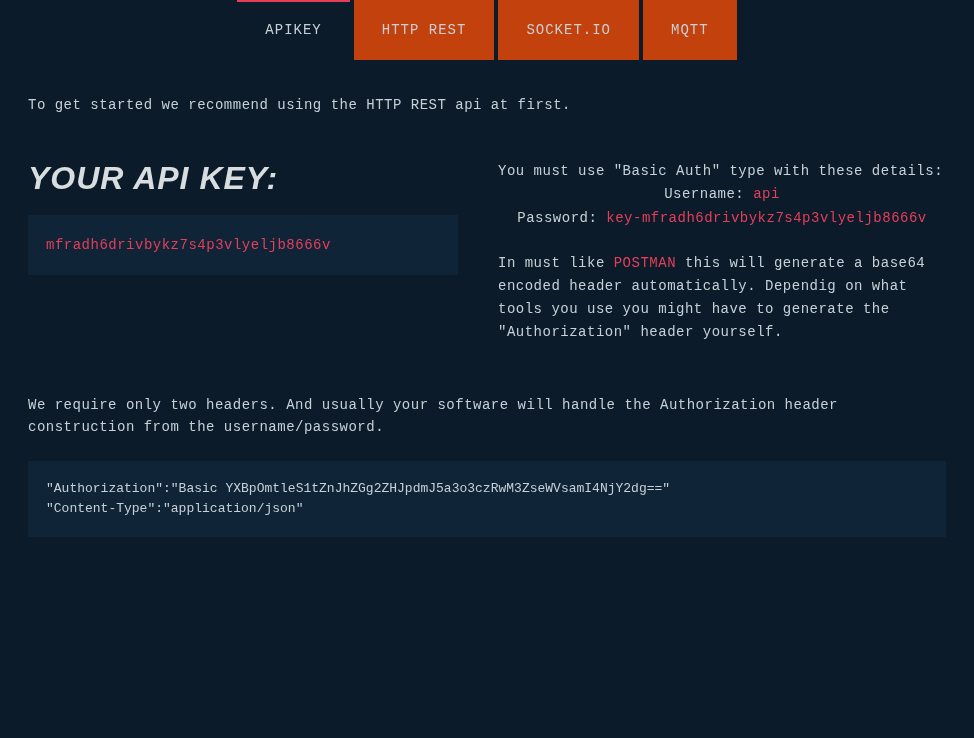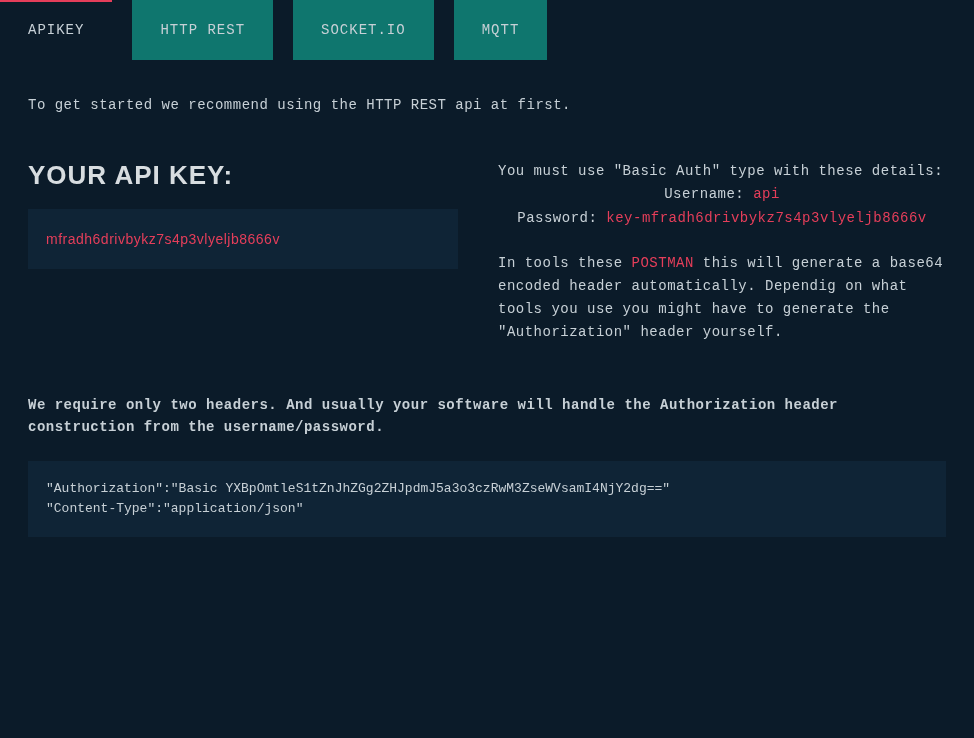--- a/index.html
+++ b/index.html
@@ -13,26 +13,27 @@
     overflow: hidden;
   }
   .panel {
     background: #0b1b29;
     margin: 0;
     padding: 0 0 30px 0;
     height: 100%;
   }
   .tabs {
     display: flex;
-    gap: 20px;
+    gap: 4px;
     padding: 0;
+    justify-content: center;
   }
   .tab {
     padding: 22px 28px;
-    background: #0f766e;
+    background: #c2410c;
     color: #c7d0d6;
     cursor: pointer;
     font-family: 'Courier New', monospace;
     font-size: 14px;
     letter-spacing: 1px;
     border: none;
   }
   .tab.active {
     background: #0b1b29;
     border-top: 2px solid #e53e5a;
@@ -50,45 +51,45 @@
     display: flex;
     gap: 40px;
     margin-bottom: 50px;
   }
   .left-col { flex: 0 0 430px; }
   .right-col { flex: 1; }
   h2.section-title {
     font-family: 'Arial Narrow', 'Helvetica Neue', sans-serif;
     font-weight: 600;
     font-stretch: condensed;
-    font-size: 26px;
+    font-size: 32px;
     color: #d8dde0;
     letter-spacing: 1px;
     margin-bottom: 18px;
+    font-style: italic;
   }
   .apikey-box {
     background: #0f2436;
     padding: 22px 18px;
     color: #e53e5a;
-    font-family: Liberation Sans, sans-serif;
+    font-family: Liberation Mono, monospace;
     letter-spacing: 0.5px;
   }
   .right-col p {
     line-height: 1.65;
     letter-spacing: 0.5px;
     margin-bottom: 0;
   }
   .para-gap { margin-bottom: 22px; }
   .cred-line { line-height: 1.65; letter-spacing: 0.5px; text-align: center; }
   .red { color: #e53e5a; }
   .headers-desc {
     line-height: 1.6;
     letter-spacing: 0.5px;
     margin-bottom: 22px;
-    font-weight: bold;
   }
   .code-block {
     background: #0f2436;
     padding: 18px 18px;
     font-family: Menlo, Consolas, 'Courier New', monospace;
     font-size: 13px;
     color: #c7d0d6;
     line-height: 1.55;
     white-space: pre;
   }
@@ -118,21 +119,21 @@
       </div>
       <div class="right-col">
         <p class="para-gap">You must use "Basic Auth" type with these details:</p>
         <div class="cred-line">
           <span>Username: </span><span class="red">api</span>
         </div>
         <div class="cred-line para-gap">
           <span>Password: </span><span class="red">key-mfradh6drivbykz7s4p3vlyeljb8666v</span>
         </div>
         <p>
-          <span>In tools these </span><span class="red">POSTMAN</span><span> this will generate a base64 encoded header automatically. Dependig on what tools you use you might have to generate the "Authorization" header yourself.</span>
+          <span>In must like </span><span class="red">POSTMAN</span><span> this will generate a base64 encoded header automatically. Dependig on what tools you use you might have to generate the "Authorization" header yourself.</span>
         </p>
       </div>
     </div>
 
     <p class="headers-desc">We require only two headers. And usually your software will handle the Authorization header construction from the username/password.</p>
     <div class="code-block">"Authorization":"Basic YXBpOmtleS1tZnJhZGg2ZHJpdmJ5a3o3czRwM3ZseWVsamI4NjY2dg=="
 "Content-Type":"application/json"</div>
 
   </div>
 </div>

